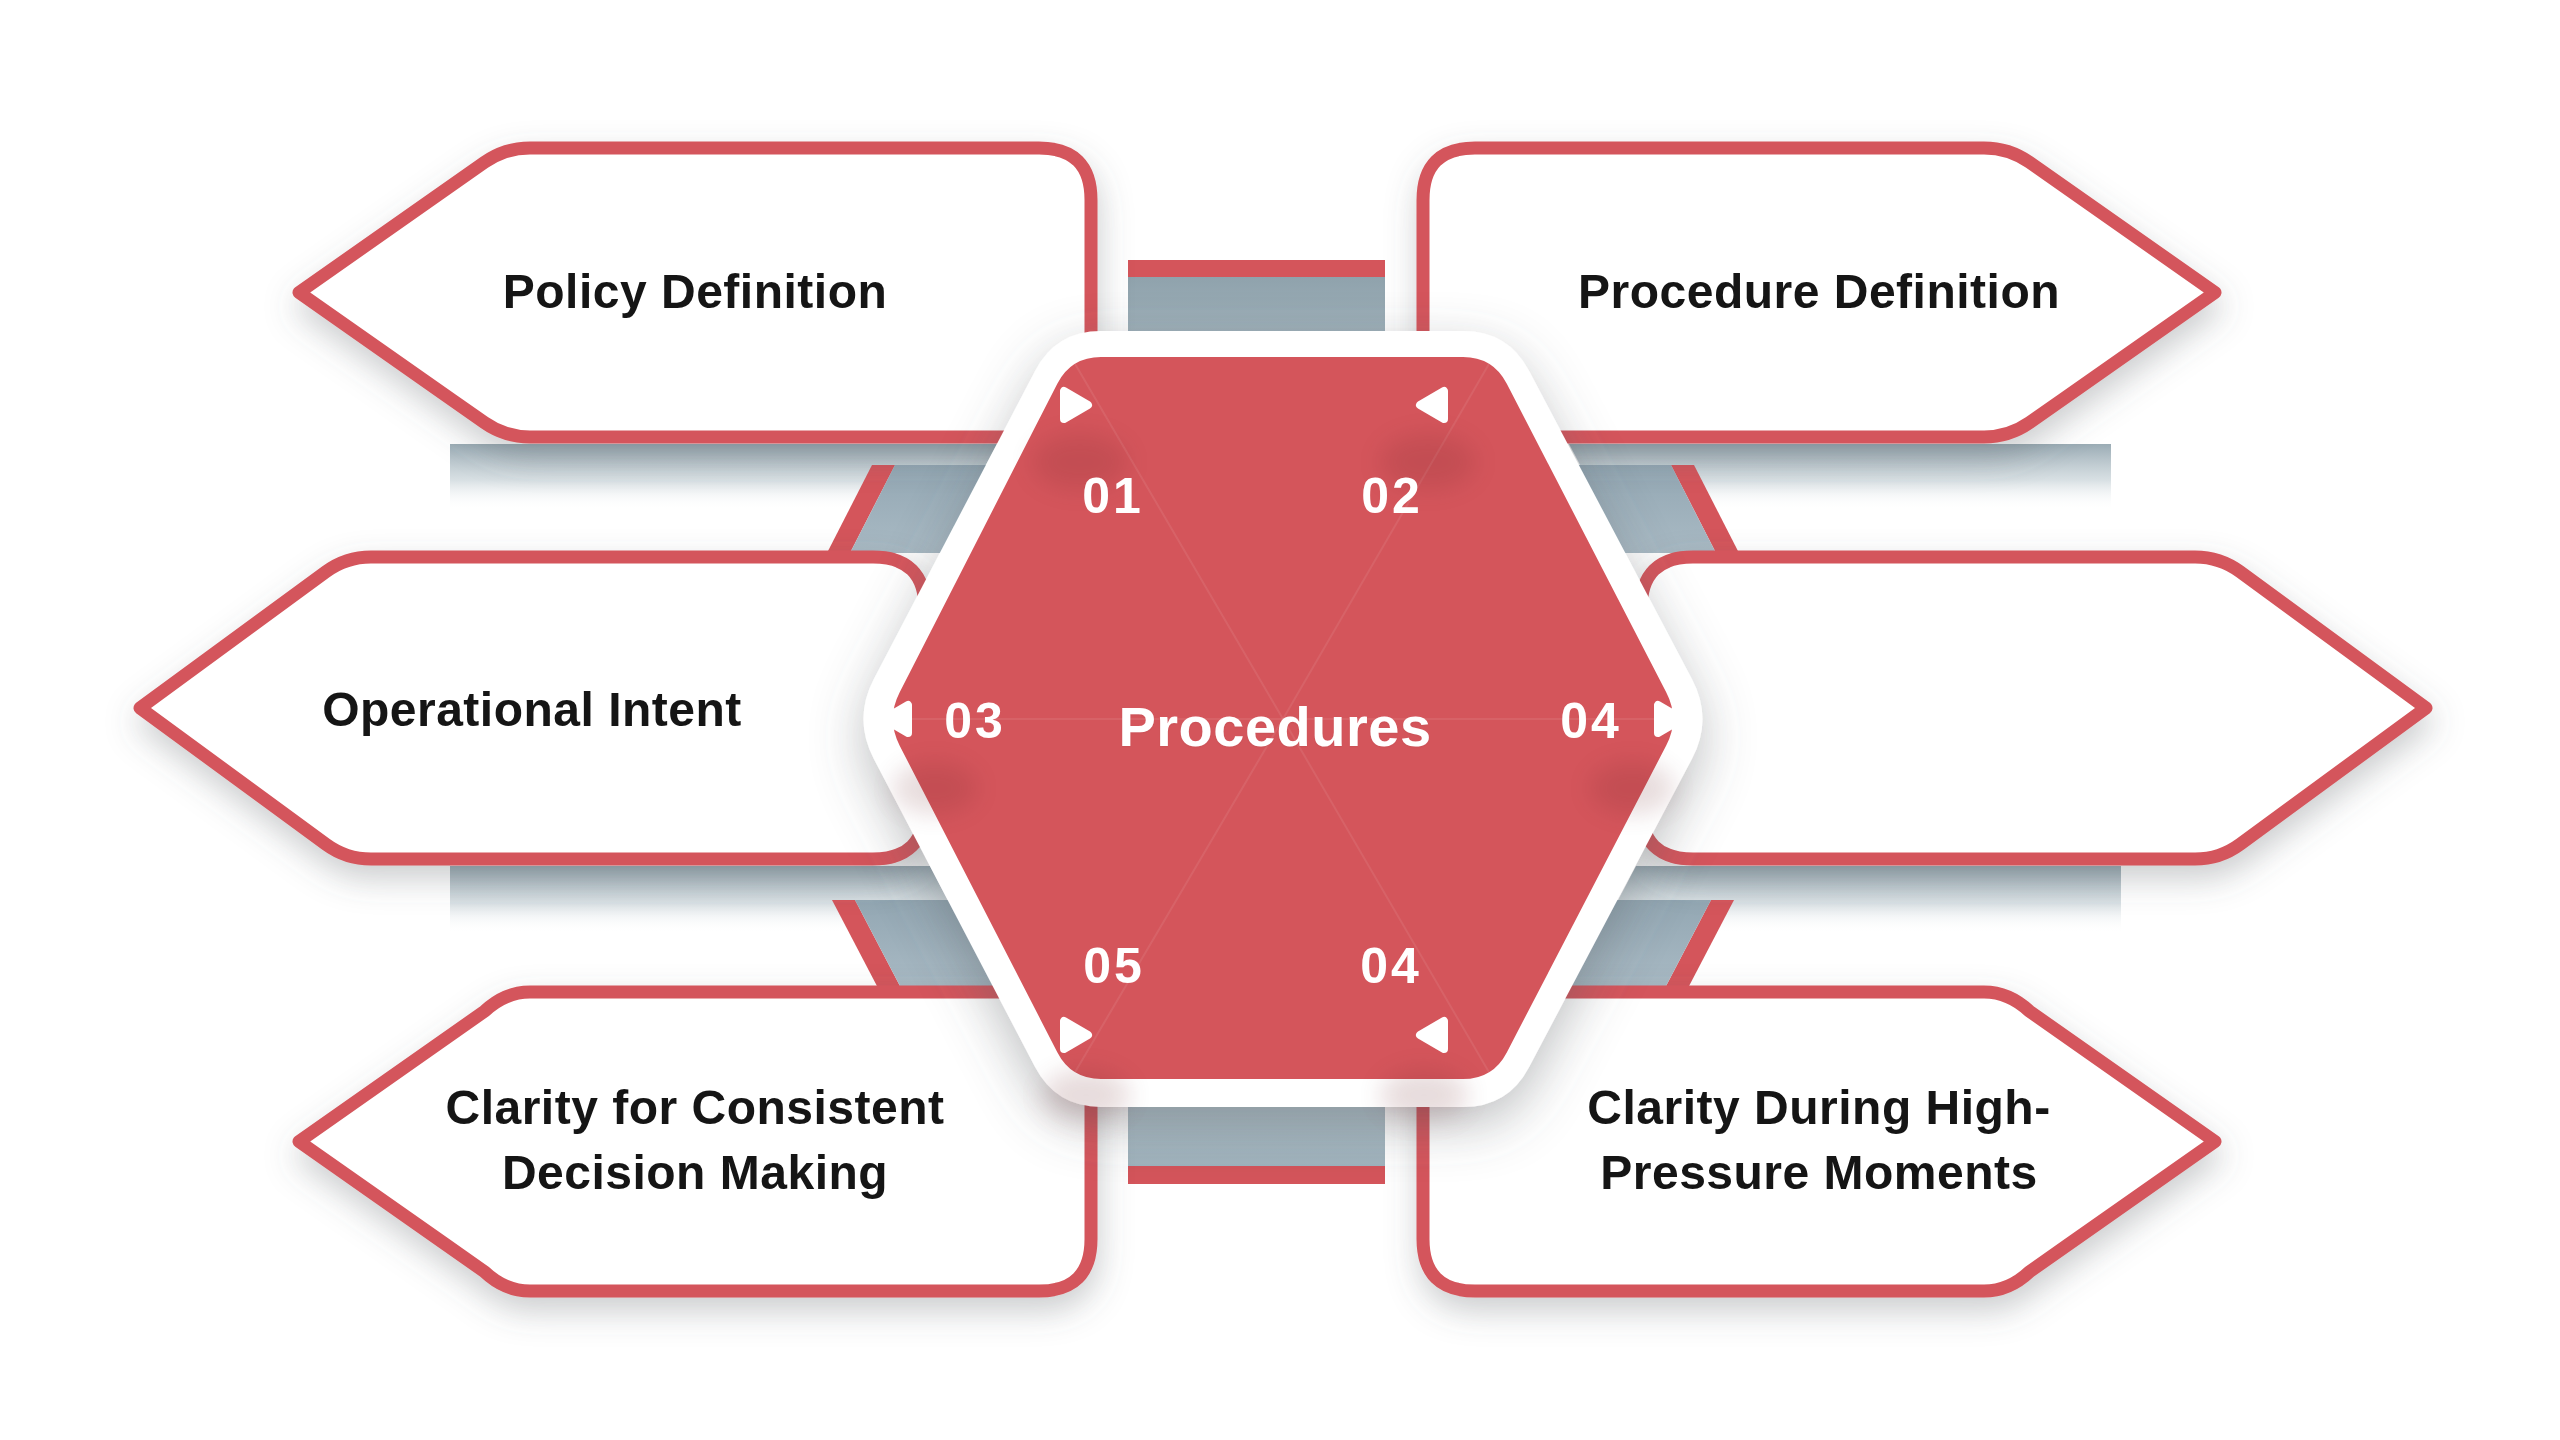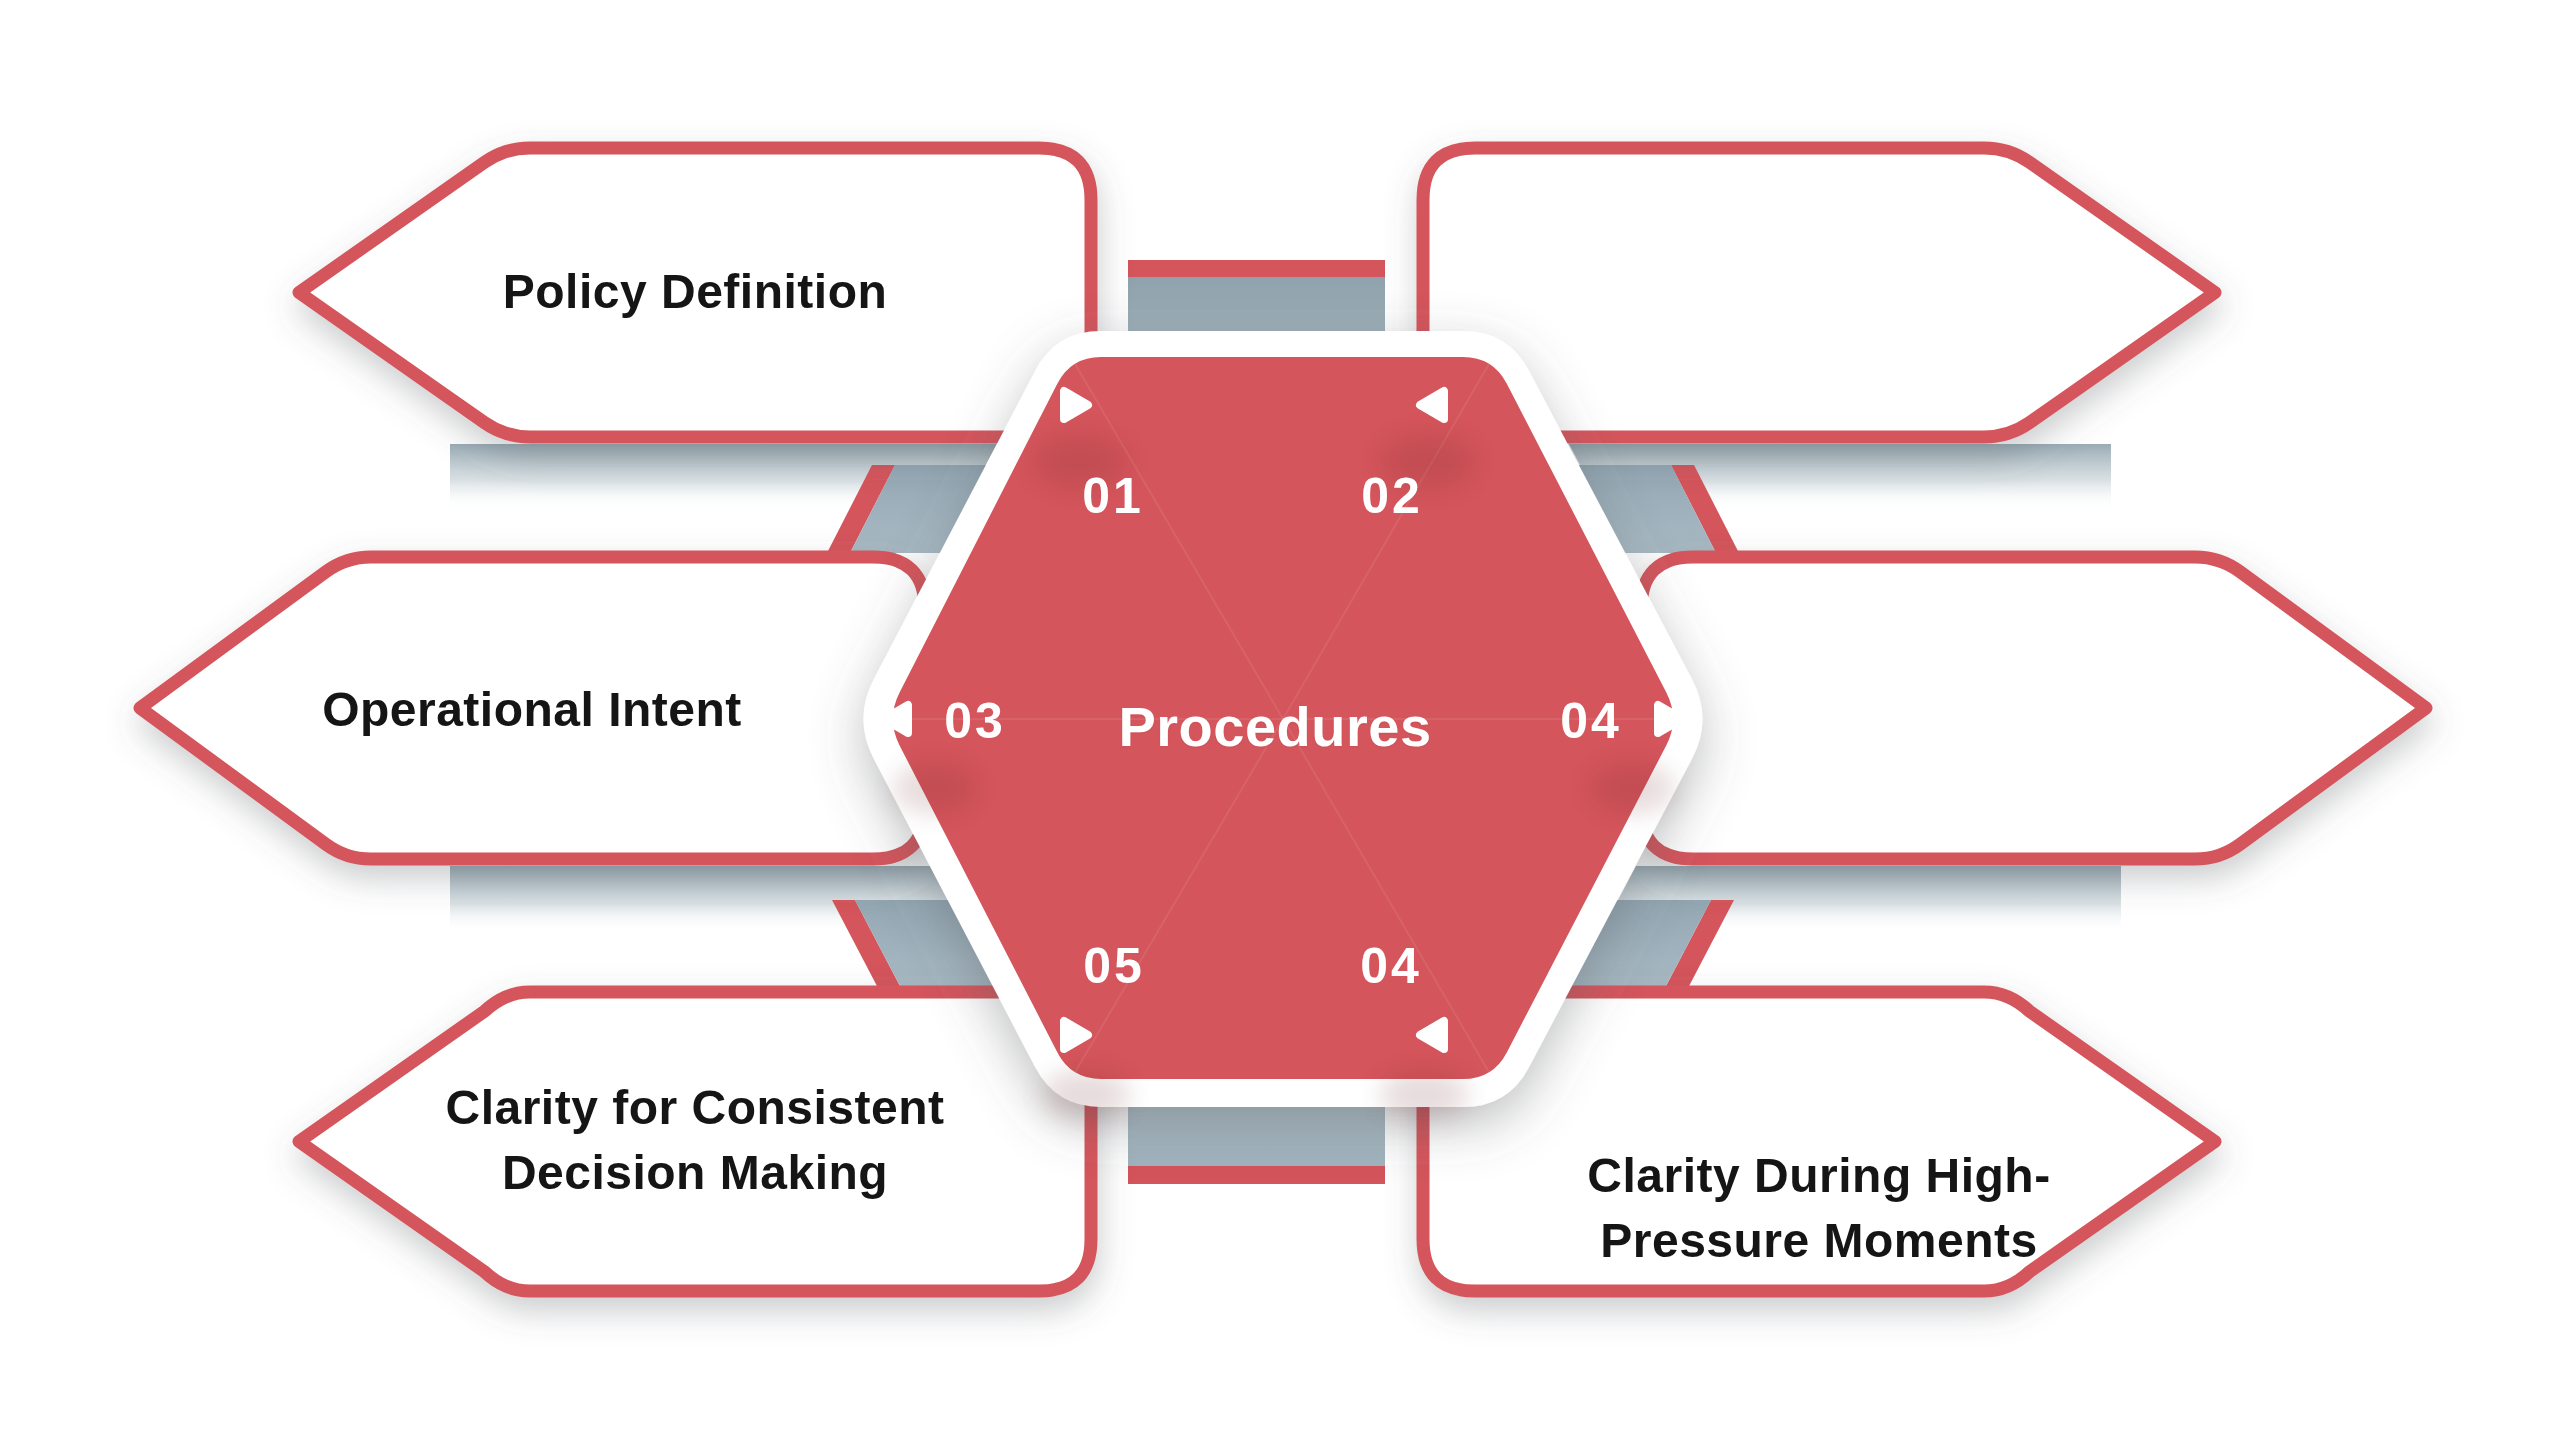--- a/index.html
+++ b/index.html
@@ -164,23 +164,24 @@
         <polygon points="1444,391 1444,419 1420,405"></polygon>
         <polygon points="908,705 908,733 884,719"></polygon>
         <polygon points="1658,705 1658,733 1682,719"></polygon>
         <polygon points="1064,1021 1064,1049 1088,1035"></polygon>
         <polygon points="1444,1021 1444,1049 1420,1035"></polygon>
       </g>
     </g>
   </svg>
 
   <div class="label" style="left:695px;top:292px;width:520px">Policy Definition</div>
+  <div class="label" style="left:1819px;top:292px;width:520px">Procedure Definition</div>
   <div class="label" style="left:532px;top:710px;width:560px">Operational Intent</div>
   <div class="label" style="left:695px;top:1141px;width:560px">Clarity for Consistent Decision Making</div>
-  <div class="label" style="left:1819px;top:1209px;width:540px">Clarity During High-Pressure Moments</div>
+  <div class="label" style="left:1819px;top:1141px;width:540px">Clarity During High-Pressure Moments</div>
 
   <div class="num" style="left:1113px;top:496px">01</div>
   <div class="num" style="left:1392px;top:496px">02</div>
   <div class="num" style="left:975px;top:721px">03</div>
   <div class="num" style="left:1591px;top:721px">04</div>
   <div class="num" style="left:1114px;top:966px">05</div>
   <div class="num" style="left:1391px;top:966px">04</div>
 
   <div class="hex-title">
     <span>Procedures</span>

